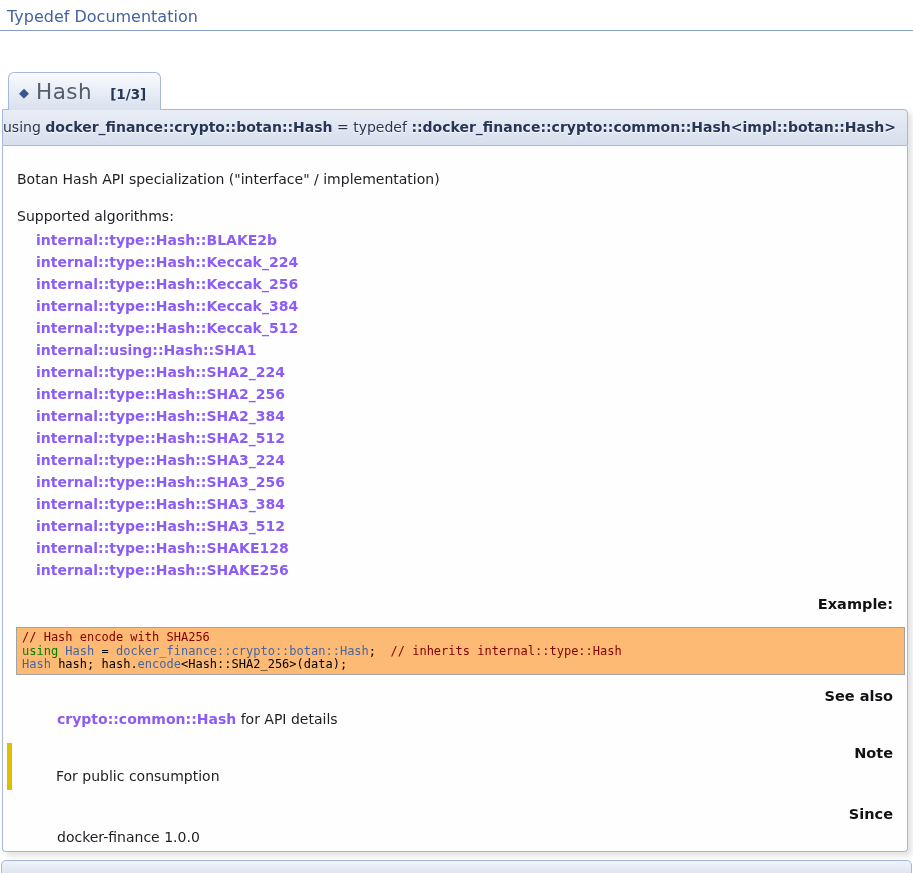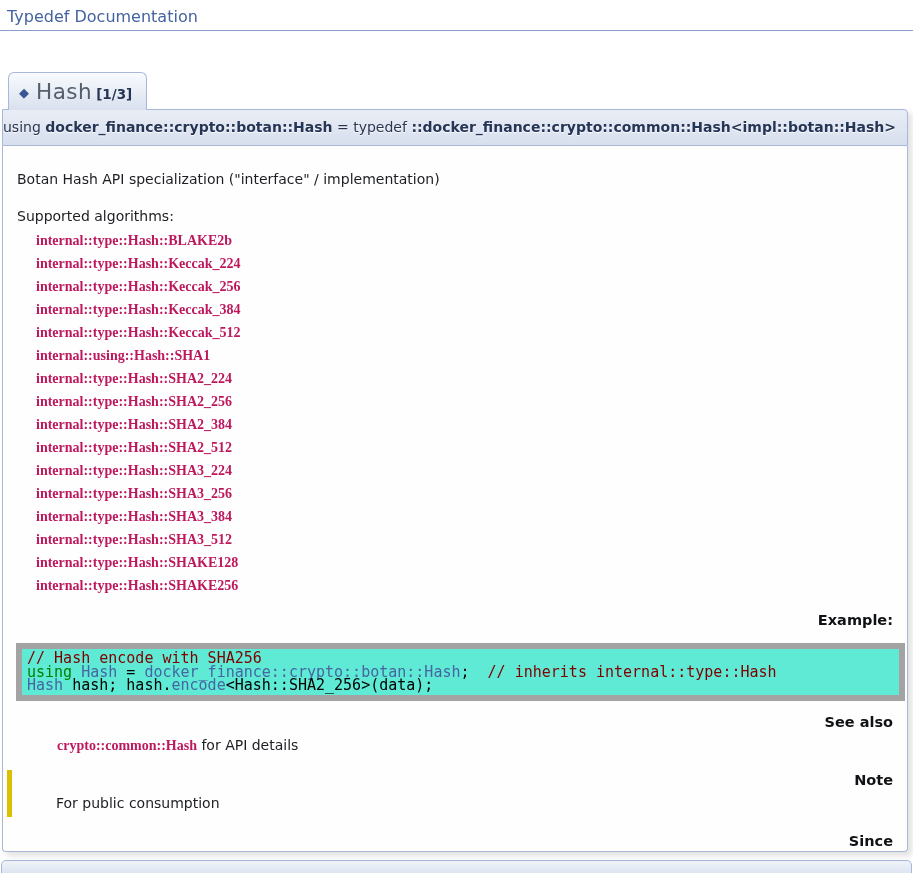--- a/index.html
+++ b/index.html
@@ -26,21 +26,21 @@
     margin:41px 0 -1px 8px;
     padding:6px 14px 6px 10px;
     background:linear-gradient(#F8FAFD, #D9E1EF);
     border:1px solid #A8B8D9; border-bottom:none;
     border-radius:6px 6px 0 0;
     position:relative; z-index:2;
     white-space:nowrap;
   }
   .memtitle .permalink { color:#3A5795; font-size:13px; margin-right:7px; vertical-align:2px; cursor:pointer; }
   .memtitle .mem-name { font-size:21.5px; color:#555E6B; letter-spacing:.5px; }
-  .memtitle .overload { font-size:13.5px; font-weight:bold; color:#253555; margin-left:4px; }
+  .memtitle .overload { font-size:13.5px; font-weight:bold; color:#253555; margin-left:18px; }
 
   
   .memitem {
     margin-left:2px; width:906px;
     box-shadow:4px 4px 6px rgba(0,0,0,0.12);
     border-radius:0 0 4px 4px;
     position:relative; z-index:1;
   }
   .memproto {
     border:1px solid #A8B8D9;
@@ -63,40 +63,40 @@
     font-size:14px; line-height:16px;
   }
 
   .memdoc p { margin:0; }
   .desc   { margin-top:24px !important; }
   .suplbl { margin-top:21px !important; }
 
   .alg-list { margin-top:5px; }
   .alg-item { line-height:22px; padding-left:19px; }
   .alg-item a, .see-link {
-    color:#be185d; font-weight:bold; text-decoration:none; cursor:pointer;font-family:Liberation Serif, serif;
+    color:#8b5cf6; font-weight:bold; text-decoration:none; cursor:pointer;
   }
 
   dl { margin:0; }
   dt { font-weight:bold; color:#101214; font-size:14.5px; line-height:17px;text-align:right; }
   dd { margin:6px 0 0 40px; line-height:16px; }
 
   .dl-example  { margin-top:15px; }
   .dl-see      { margin-top:13px; }
   .dl-note     { margin-top:16px; margin-left:-10px; padding:2px 0 6px 4px; border-left:5px solid #DCC000; }
   .dl-since    { margin-top:16px; }
 
   
   .fragment {
     margin:14px -12px 0 -1px;
-    background:#5eead4;
-    border:6px solid #a3a3a3;
+    background:#fdba74;
+    border:1px solid #a3a3a3;
     padding:3px 5px 2px 5px;
     font-family:"DejaVu Sans Mono", monospace;
-    font-size:15px; line-height:13.5px;
+    font-size:12px; line-height:13.5px;
     color:#000;
   }
   .code-line { white-space:pre; }
   .c-comment { color:#800000; }
   .c-keyword { color:#008000; }
   .c-link    { color:#4665A2; cursor:pointer; }
 
   
   .next-bar {
     margin:8px 0 0 1px;

